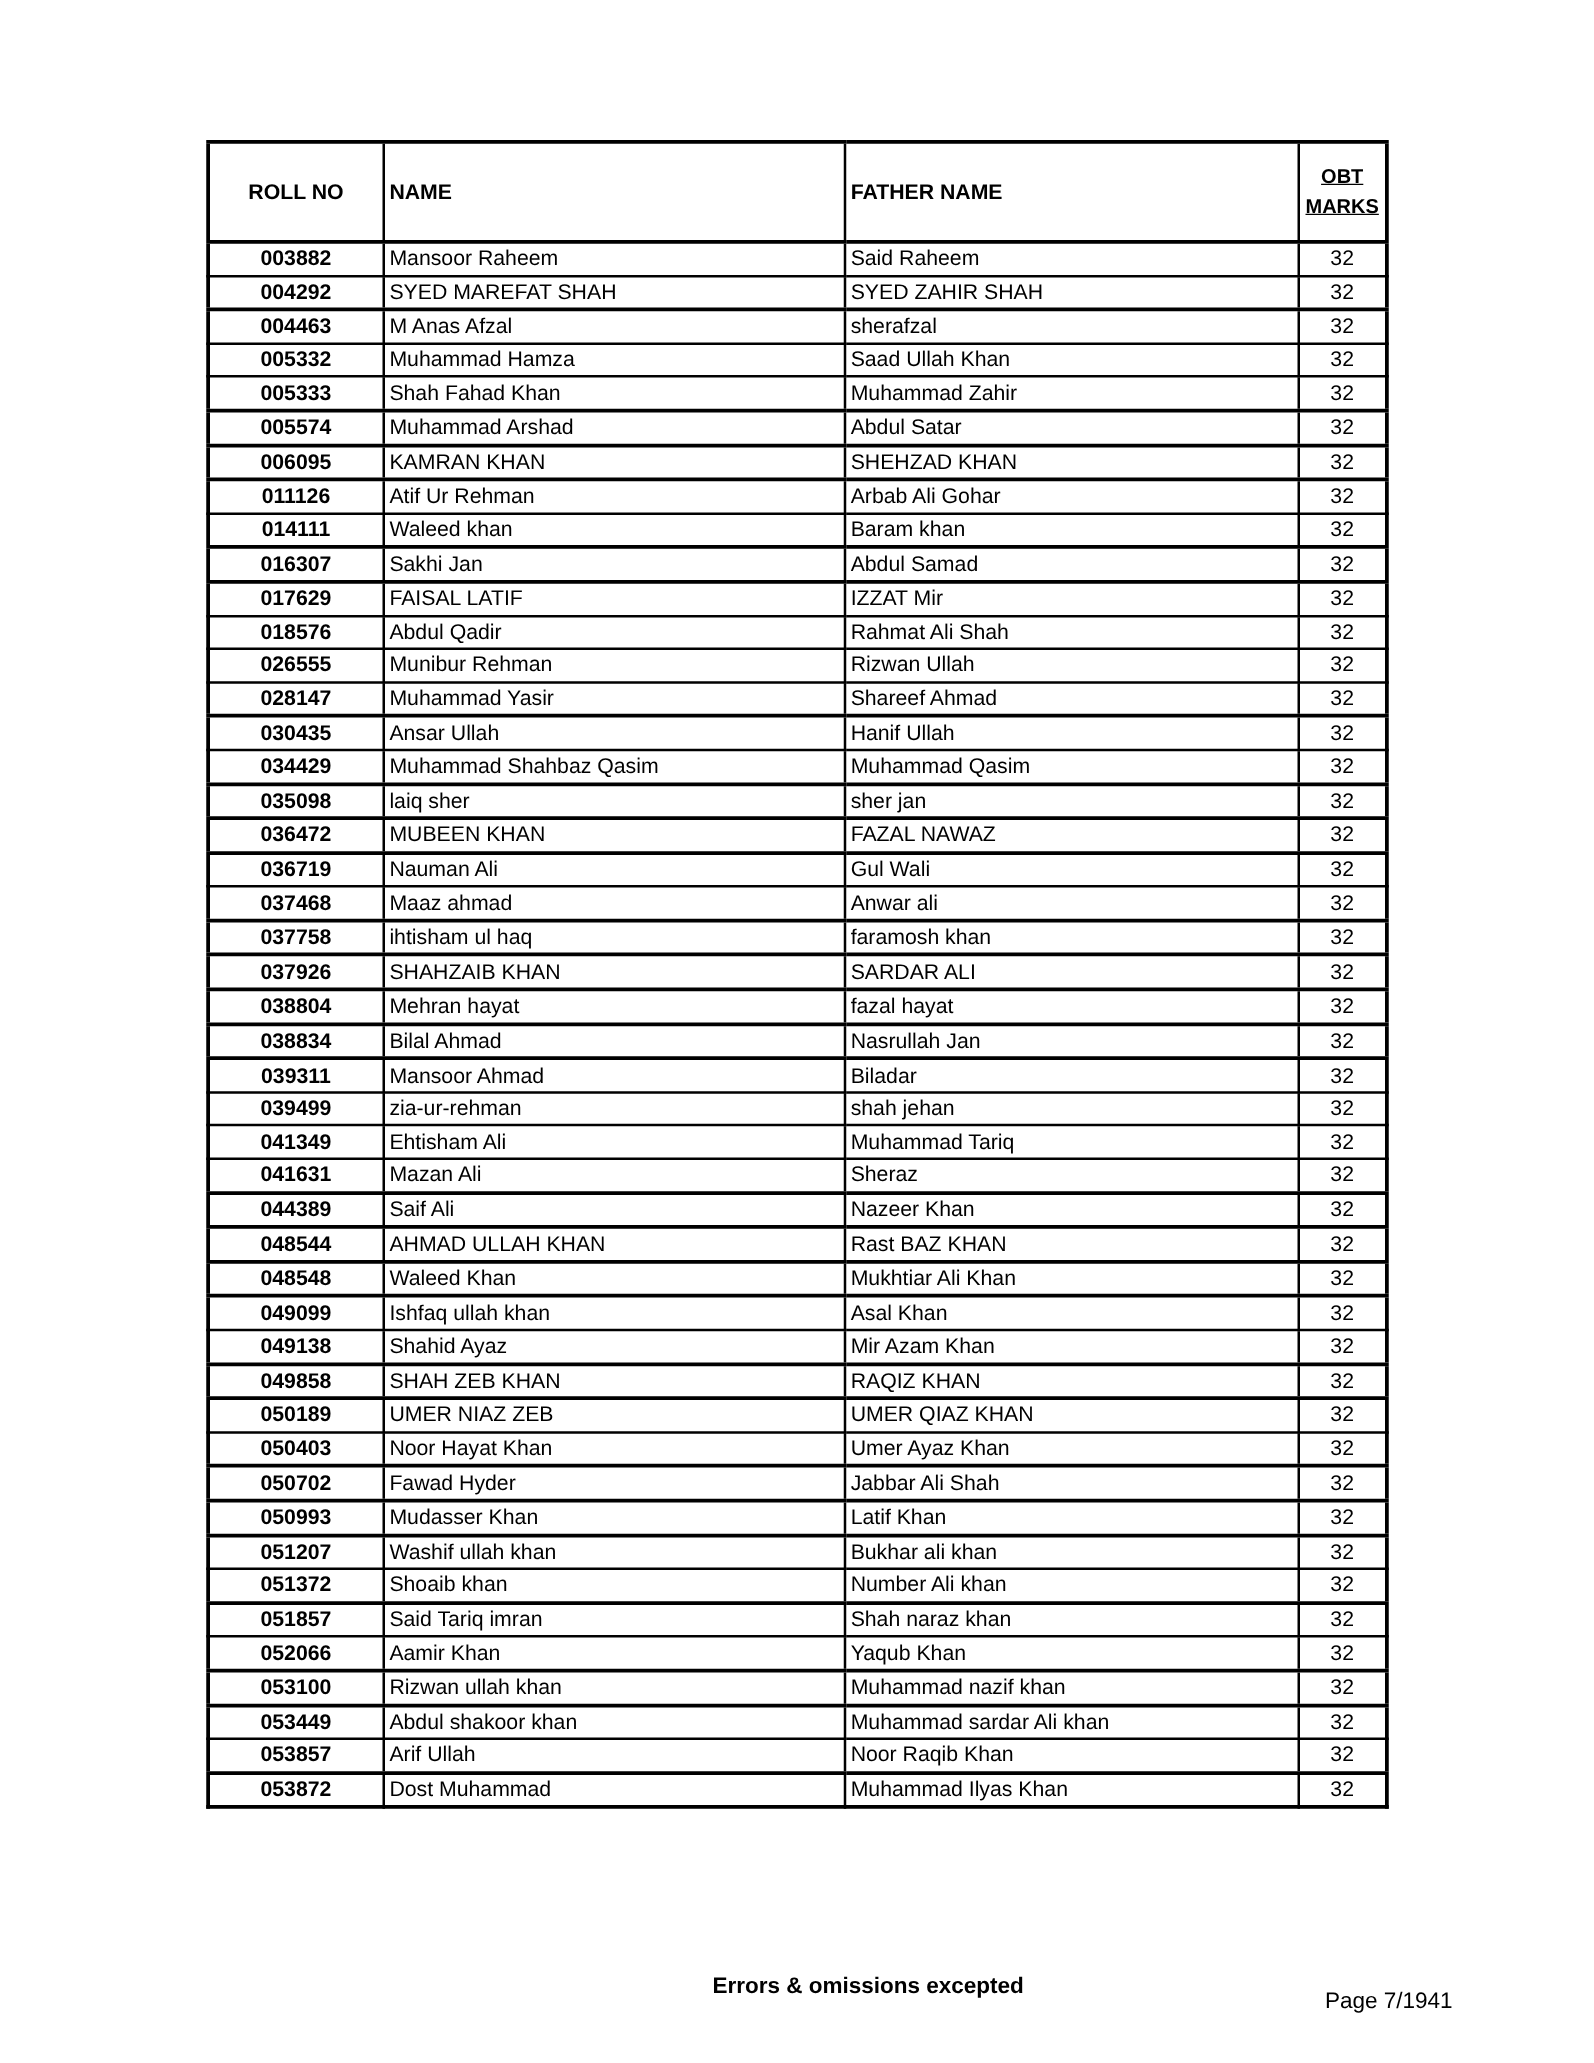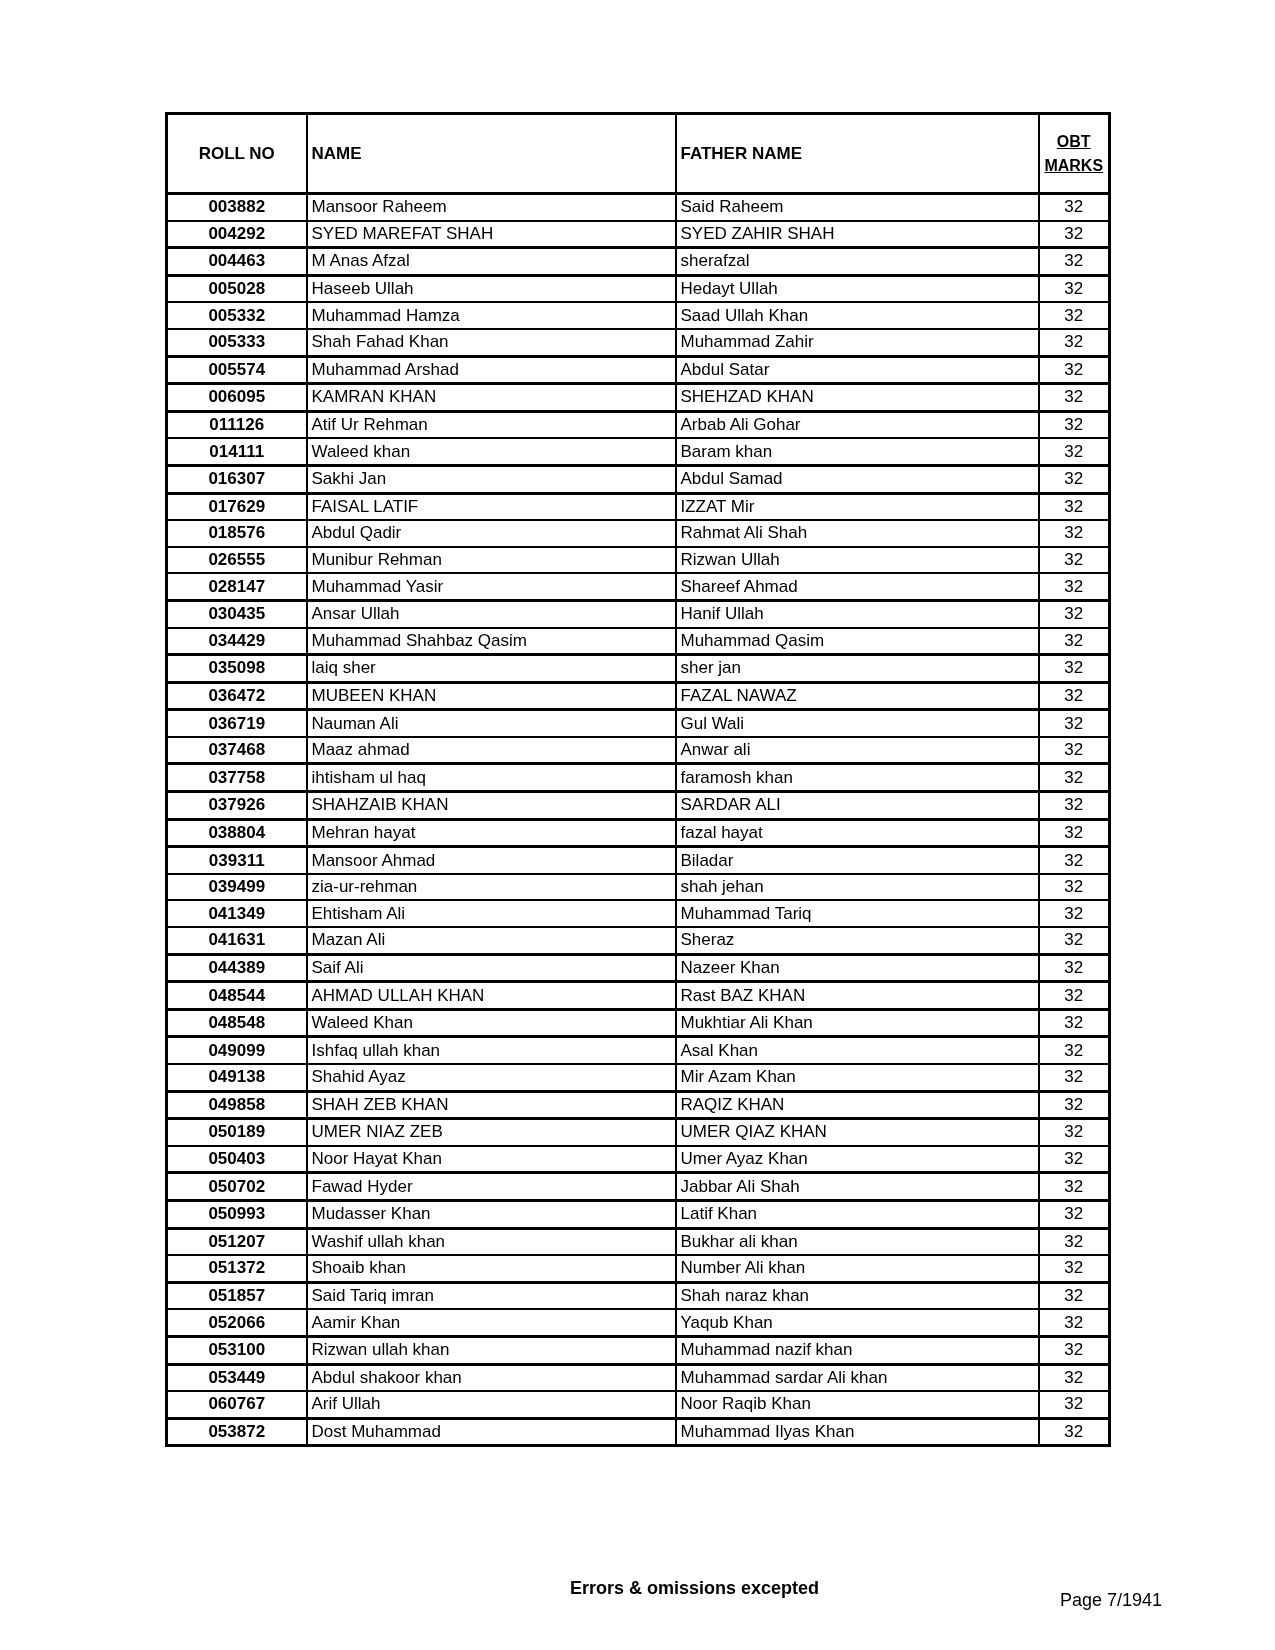--- a/index.html
+++ b/index.html
@@ -67,26 +67,20 @@
         <td class="c2">SYED MAREFAT SHAH</td>
         <td class="c3">SYED ZAHIR SHAH</td>
         <td class="c4">32</td>
       </tr>
       <tr class="thick">
         <td class="c1">004463</td>
         <td class="c2">M Anas Afzal</td>
         <td class="c3">sherafzal</td>
         <td class="c4">32</td>
       </tr>
-      <tr class="thick">
-        <td class="c1">005028</td>
-        <td class="c2">Haseeb Ullah</td>
-        <td class="c3">Hedayt Ullah</td>
-        <td class="c4">32</td>
-      </tr>
       <tr>
         <td class="c1">005332</td>
         <td class="c2">Muhammad Hamza</td>
         <td class="c3">Saad Ullah Khan</td>
         <td class="c4">32</td>
       </tr>
       <tr>
         <td class="c1">005333</td>
         <td class="c2">Shah Fahad Khan</td>
         <td class="c3">Muhammad Zahir</td>
@@ -194,20 +188,26 @@
         <td class="c3">SARDAR ALI</td>
         <td class="c4">32</td>
       </tr>
       <tr class="thick">
         <td class="c1">038804</td>
         <td class="c2">Mehran hayat</td>
         <td class="c3">fazal hayat</td>
         <td class="c4">32</td>
       </tr>
       <tr class="thick">
+        <td class="c1">038834</td>
+        <td class="c2">Bilal Ahmad</td>
+        <td class="c3">Nasrullah Jan</td>
+        <td class="c4">32</td>
+      </tr>
+      <tr class="thick">
         <td class="c1">039311</td>
         <td class="c2">Mansoor Ahmad</td>
         <td class="c3">Biladar</td>
         <td class="c4">32</td>
       </tr>
       <tr>
         <td class="c1">039499</td>
         <td class="c2">zia-ur-rehman</td>
         <td class="c3">shah jehan</td>
         <td class="c4">32</td>
@@ -314,21 +314,21 @@
         <td class="c3">Muhammad nazif khan</td>
         <td class="c4">32</td>
       </tr>
       <tr class="thick">
         <td class="c1">053449</td>
         <td class="c2">Abdul shakoor khan</td>
         <td class="c3">Muhammad sardar Ali khan</td>
         <td class="c4">32</td>
       </tr>
       <tr>
-        <td class="c1">060767</td>
+        <td class="c1">053857</td>
         <td class="c2">Arif Ullah</td>
         <td class="c3">Noor Raqib Khan</td>
         <td class="c4">32</td>
       </tr>
       <tr class="thick">
         <td class="c1">053872</td>
         <td class="c2">Dost Muhammad</td>
         <td class="c3">Muhammad Ilyas Khan</td>
         <td class="c4">32</td>
       </tr>

